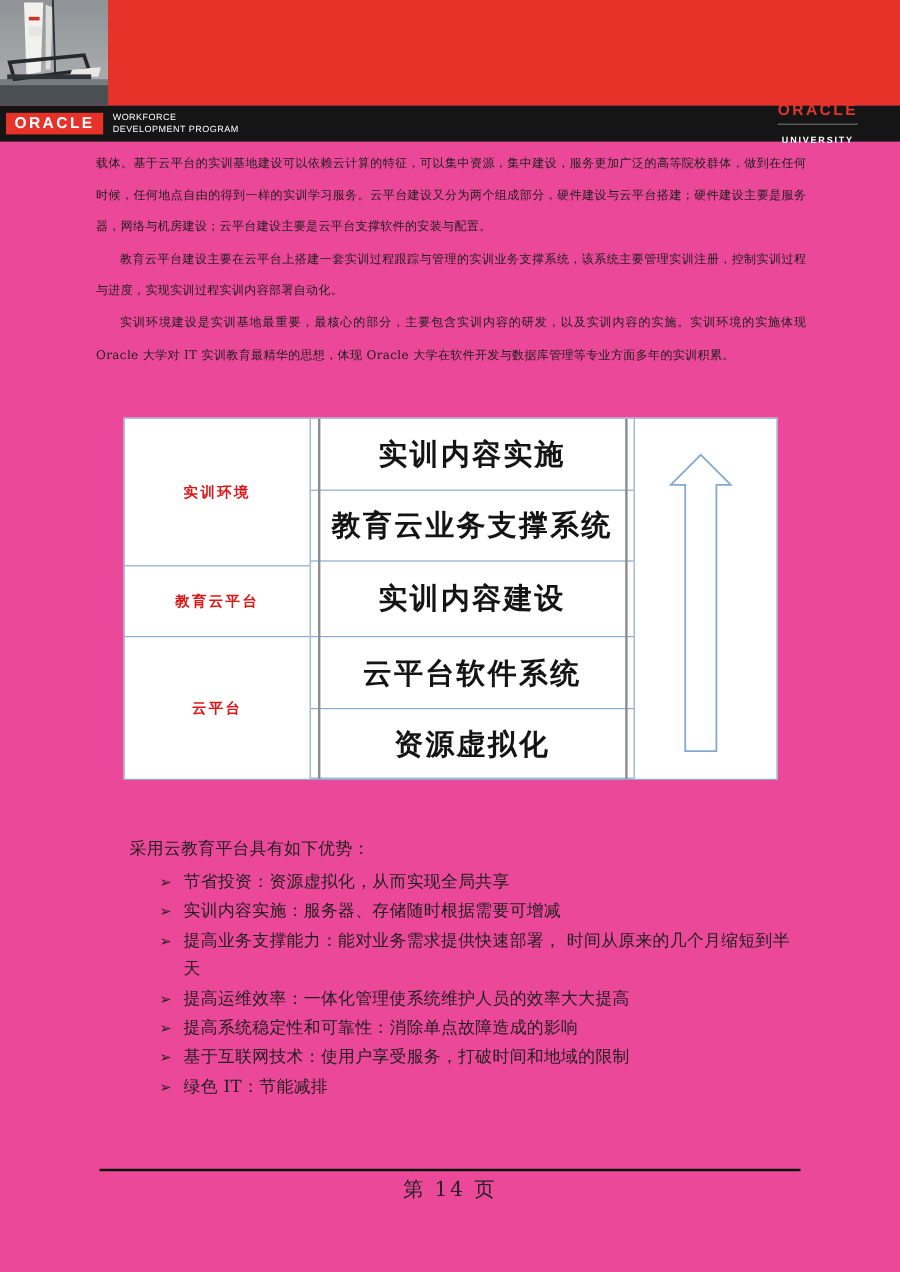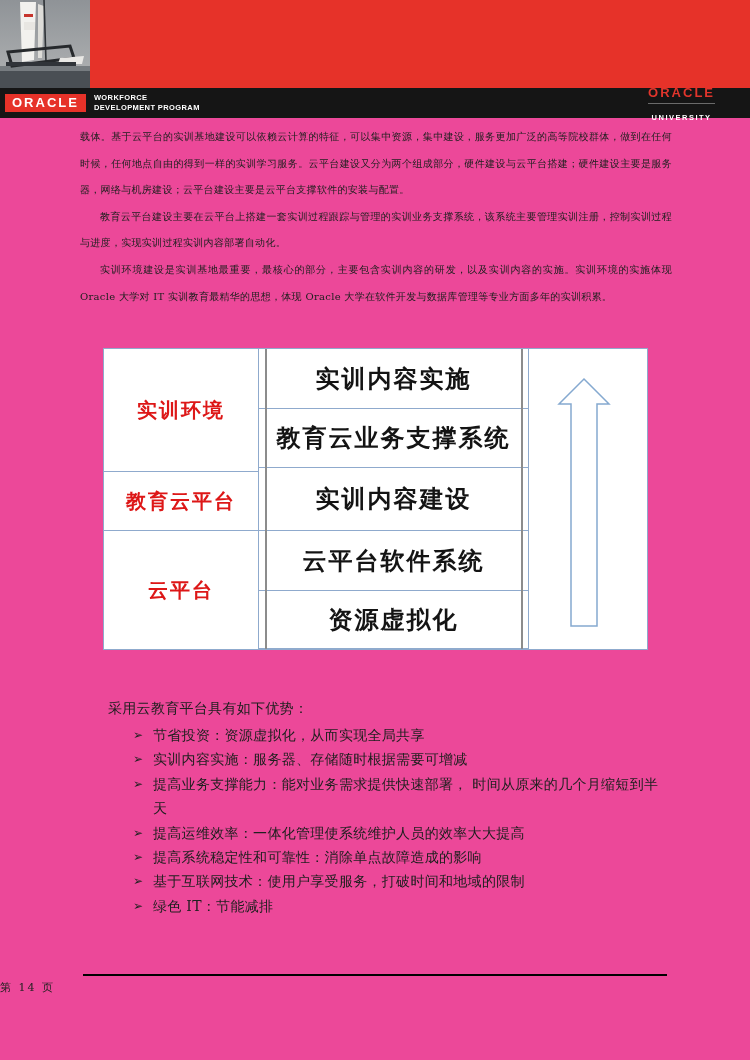--- a/index.html
+++ b/index.html
@@ -16,21 +16,21 @@
   .banner { position:absolute; left:90px; top:0; width:660px; height:88px; background:#e63229; }
   .brandbar {
     position:absolute; left:0; top:88px; width:750px; height:30px; background:#151515;
     display:flex; align-items:center; padding:0 35px 0 5px;
     font-family:"Liberation Sans","DejaVu Sans",sans-serif;
   }
   .oracle-box {
     background:#e63229; color:#fff; font-weight:bold; font-size:13px; letter-spacing:2px;
     padding:2px 7px 3px 7px; line-height:1;
   }
-  .wdp { color:#fff; font-size:7.5px; font-weight:bold; letter-spacing:.4px; line-height:1.35; margin-left:8px; }
+  .wdp { color:#fff; font-size:7.5px; font-weight:normal; letter-spacing:.4px; line-height:1.35; margin-left:8px; }
   .right-brand { margin-left:auto; text-align:center; }
   .right-brand .ora { color:#e0352c; font-weight:bold; font-size:13px; letter-spacing:2px; line-height:1; }
   .right-brand .sep { height:1px; background:#6a6a6a; margin:2px 0 2px 0; }
   .right-brand .uni { color:#fff; font-weight:bold; font-size:7.5px; letter-spacing:1.5px; line-height:1; }
 
   
   .body-text { position:absolute; left:80px; top:124px; width:592px; }
   .body-text p {
     font-size:10px; line-height:26.6px; text-align:justify; text-indent:2em;
     letter-spacing:.3px;
@@ -38,21 +38,21 @@
   .body-text p.noindent { text-indent:0; }
 
   
   .diagram {
     position:absolute; left:103px; top:348px; width:545px; height:302px;
     border:1px solid #8faacd; display:flex; background:#fff;
   }
   .col-left { width:155px; border-right:1px solid #8faacd; display:flex; flex-direction:column; }
   .lcell { display:flex; align-items:center; justify-content:center; }
   .lcell span {
-    color:#dd1717; font-weight:bold; font-size:20px; letter-spacing:2px;
+    color:#dd1717; font-weight:bold; font-size:12px; letter-spacing:2px;
     font-family:"DejaVu Serif","Liberation Serif",serif;
     text-align:center;
   }
   .col-mid { width:270px; position:relative; display:flex; flex-direction:column; border-right:1px solid #8faacd; }
   .mrow { display:flex; align-items:center; justify-content:center; border-bottom:1px solid #8faacd; }
   .mrow:last-child { border-bottom:none; }
   .mrow span { font-weight:bold; font-size:24px; color:#141414; letter-spacing:2px; }
   .grey-line { position:absolute; top:0; bottom:0; width:2px; background:#8c8c8c; }
   .grey-line.gl-left { left:6px; } .grey-line.gl-right { right:5px; }
   .col-arrow { flex:1; display:flex; align-items:flex-start; justify-content:center; }
@@ -61,21 +61,21 @@
   .advantages { position:absolute; left:80px; top:696px; width:592px; font-size:14px; letter-spacing:.3px; }
   .adv-intro { text-indent:2em; line-height:25px; margin-bottom:2px; }
   .adv-item { display:flex; line-height:24.4px; padding-left:53px; }
   .adv-item .marker {
     width:20px; flex:0 0 20px; font-size:12px; color:#222;
     font-family:"DejaVu Sans","Liberation Sans",sans-serif;
   }
 
   
   .footer-line { position:absolute; left:83px; right:83px; top:974px; height:2px; background:#000; }
-  .footer-text { position:absolute; left:0; top:980px; width:750px; text-align:left; font-size:11px; color:#222; letter-spacing:2px; }
+  .footer-text { position:absolute; left:0; top:980px; width:750px; text-align:center; font-size:17px; color:#222; letter-spacing:2px; }
 </style>
 </head>
 <body>
 
 <div class="page">
 
   <div class="photo">
     <svg width="90" height="88" viewBox="0 0 90 88">
       <defs>
         <linearGradient id="sky" x1="0" y1="0" x2="0" y2="1">

